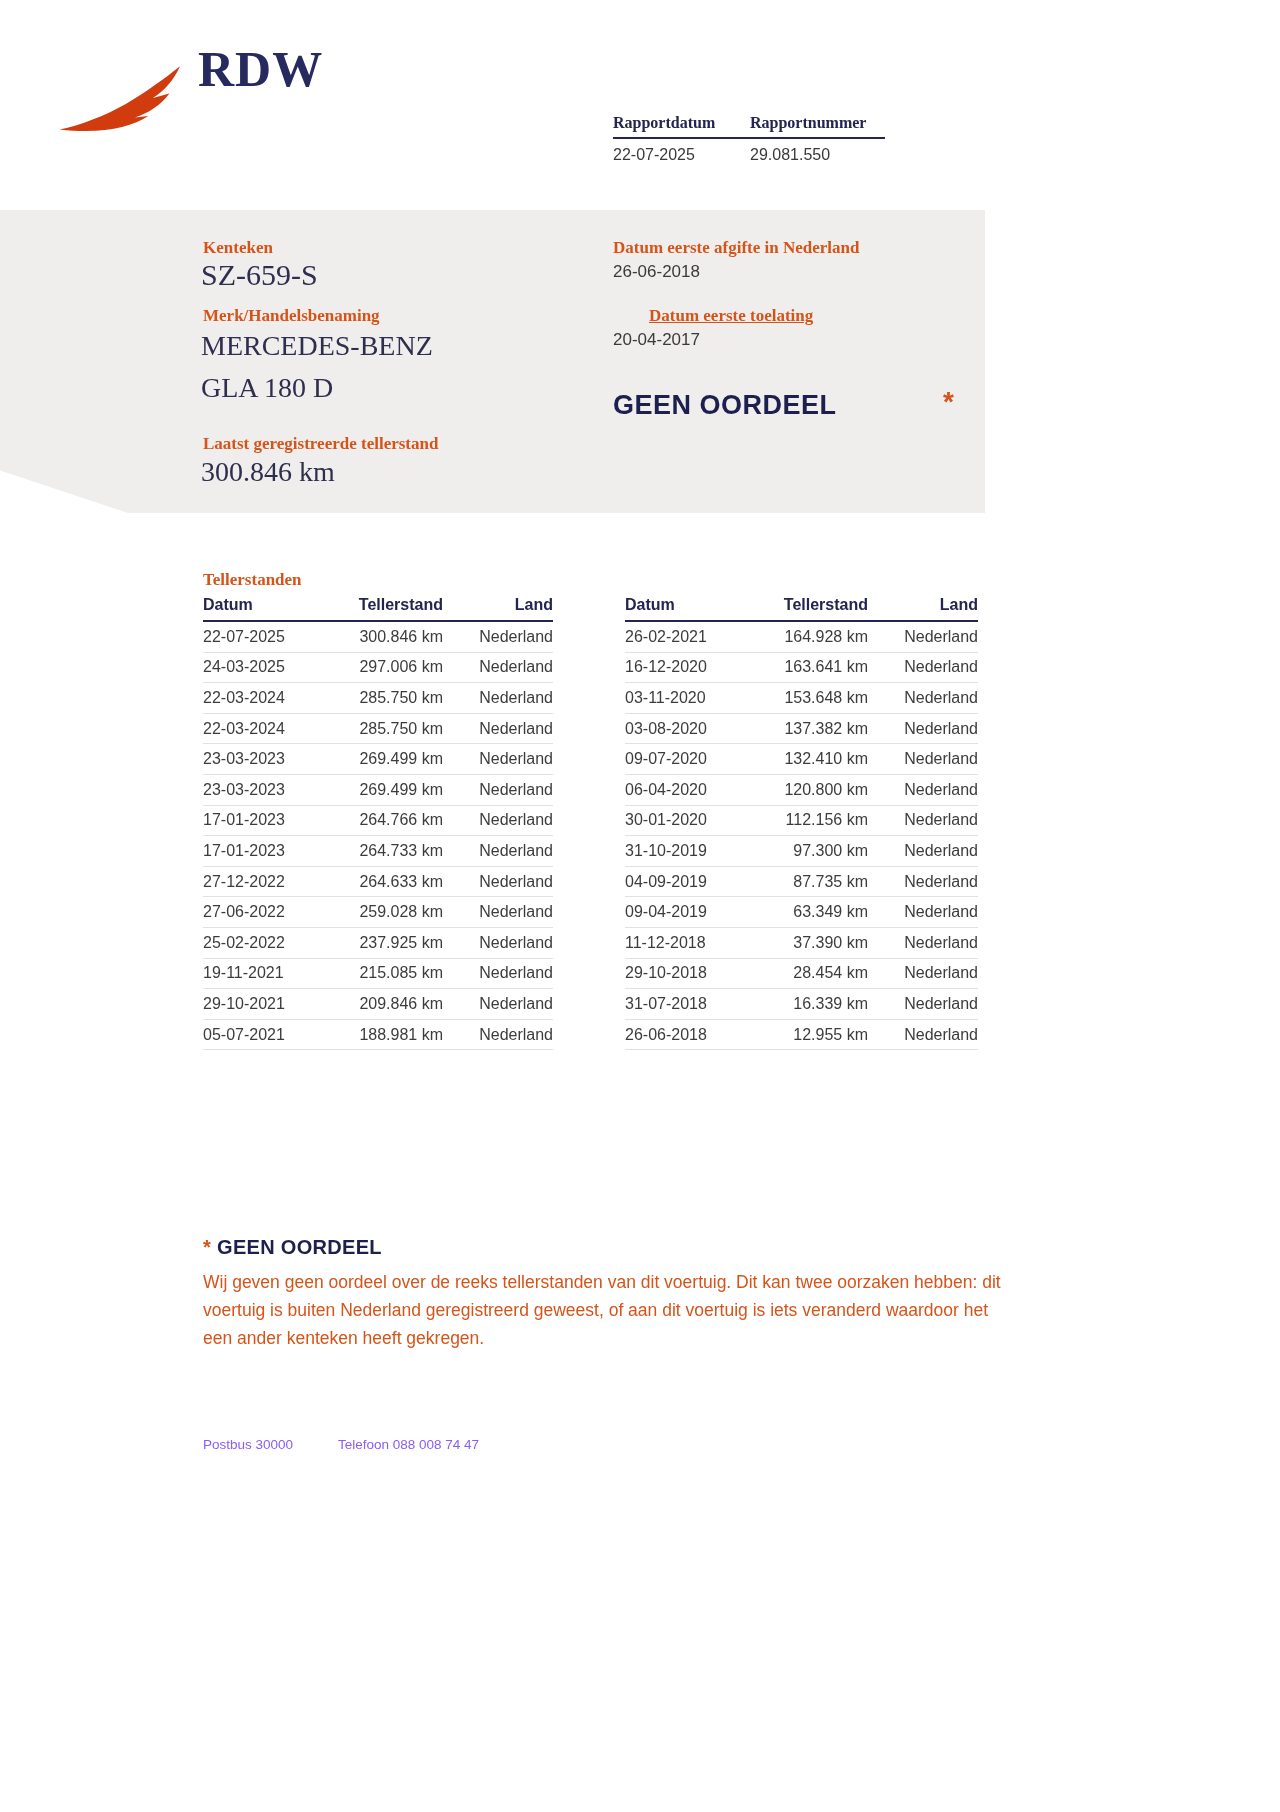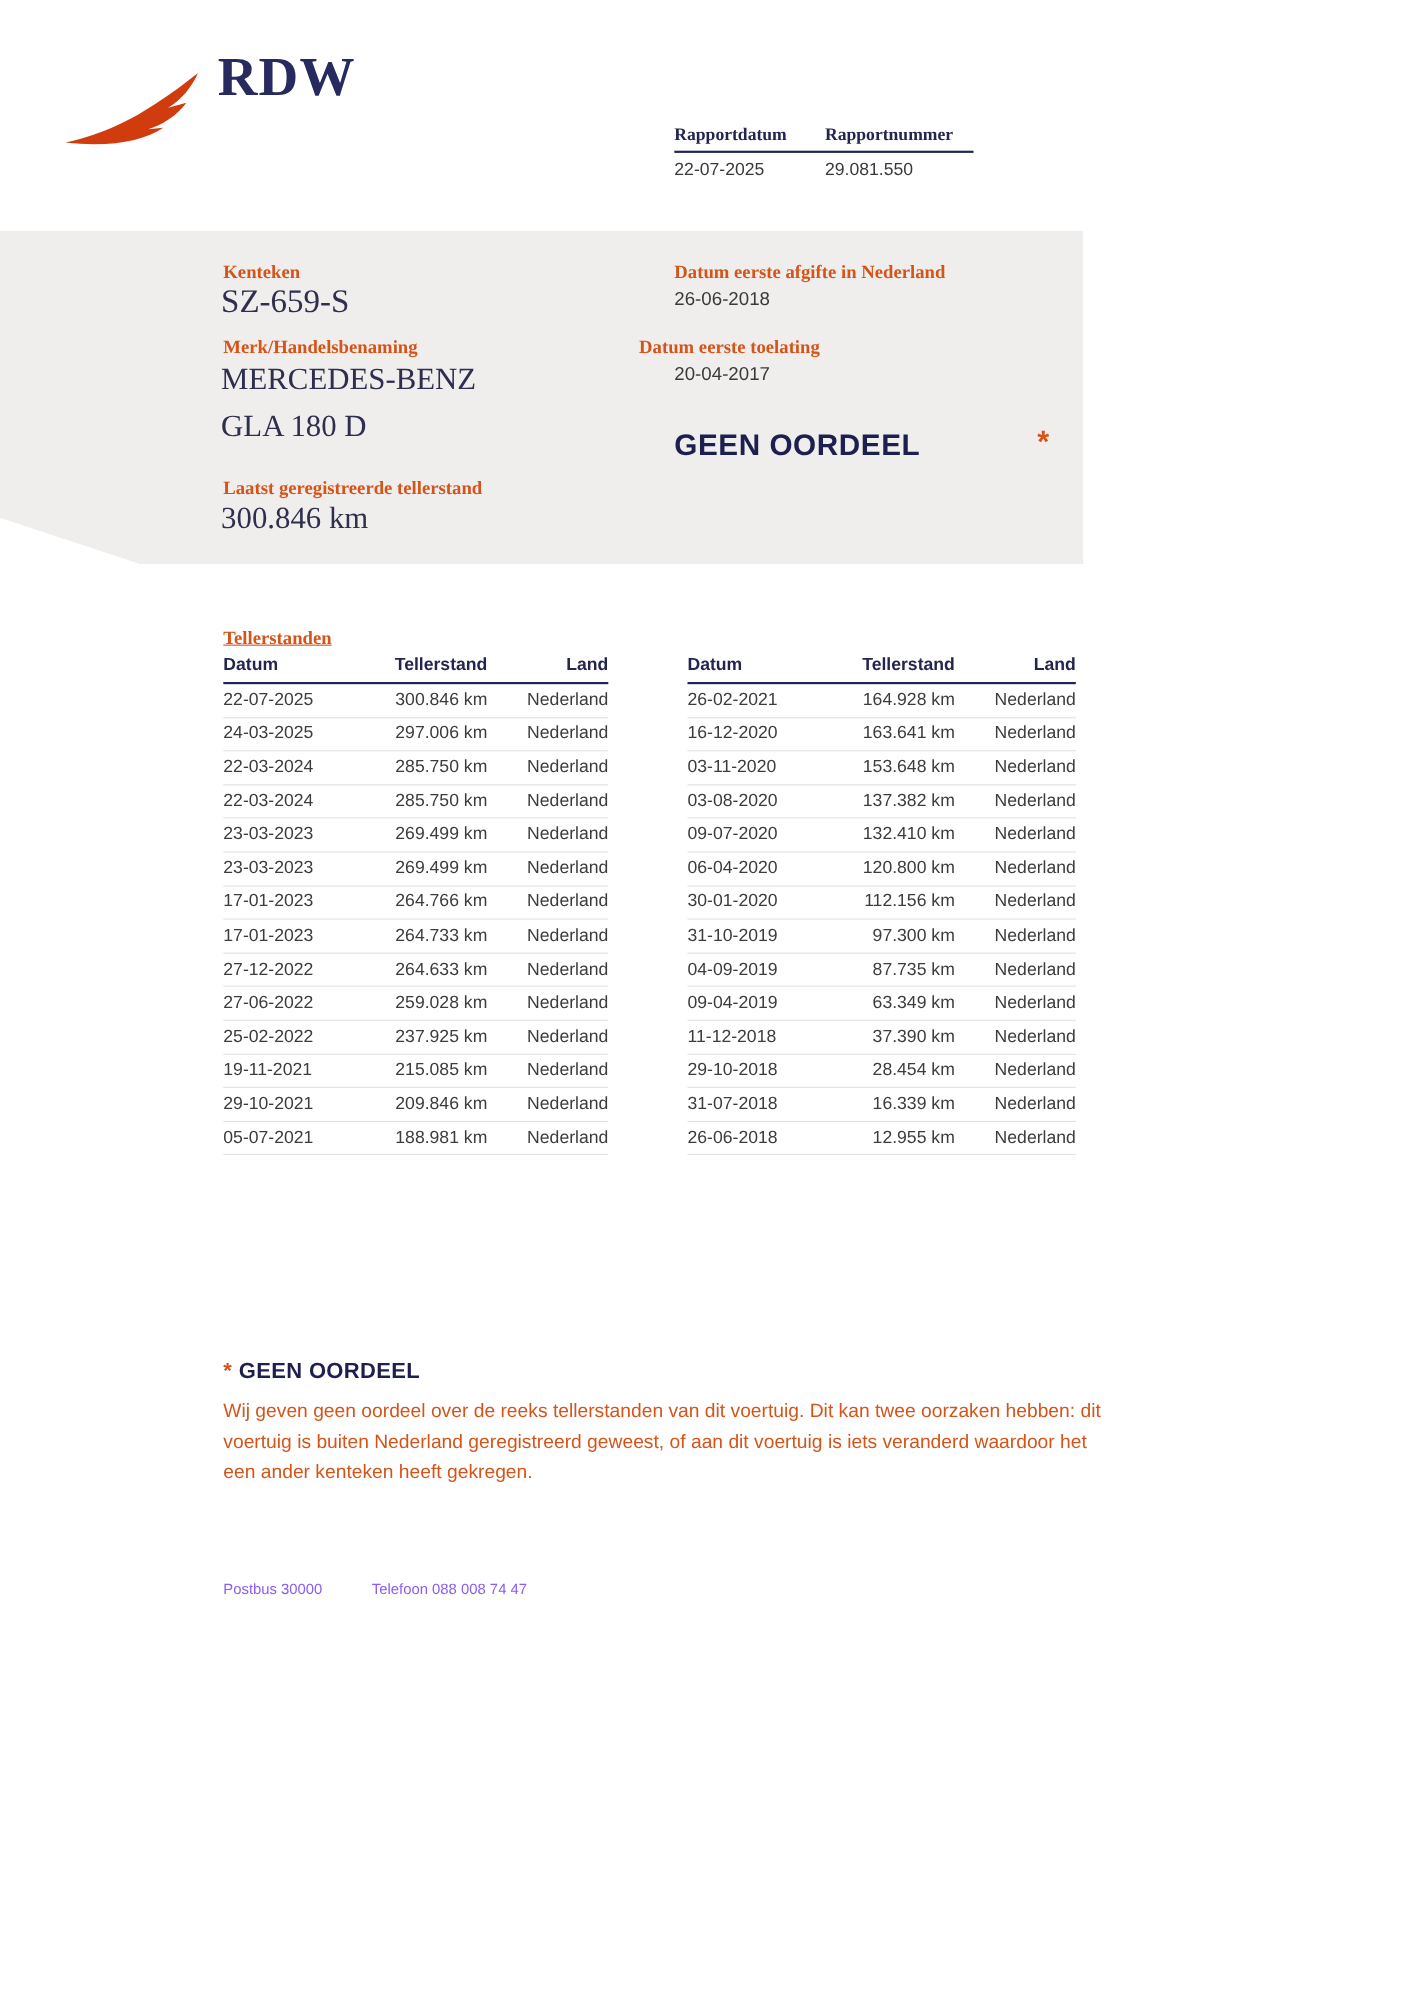--- a/index.html
+++ b/index.html
@@ -37,27 +37,27 @@
 
   .kenteken-label{left:203px;top:238px;}
   .kenteken-value{left:201px;top:258px;}
   .merk-label{left:203px;top:306px;font-family:Liberation Serif, serif;}
   .merk-line1{left:201px;top:330px;font-size:28px;}
   .merk-line2{left:201px;top:372px;font-size:28px;}
   .teller-label{left:203px;top:434px;}
   .teller-value{left:201px;top:456px;font-size:28px;}
   .afgifte-label{left:613px;top:238px;}
   .afgifte-value{left:613px;top:262px;}
-  .toelating-label{left:581px;top:306px;}
+  .toelating-label{left:649px;top:306px;text-decoration:underline;}
   .toelating-value{left:613px;top:330px;}
   .oordeel-value{position:absolute;left:613px;top:390px;font-size:27px;font-weight:bold;color:#1d1f4e;letter-spacing:0.5px;}
   .oordeel-star{position:absolute;left:943px;top:386px;font-size:28px;font-weight:bold;color:var(--orange);}
 
   
-  .tables-title{left:203px;top:570px;text-decoration:underline;}
+  .tables-title{left:203px;top:570px;}
   .vtable{position:absolute;top:596px;}
   .vtable-left{left:203px;width:350px;}
   .vtable-right{left:625px;width:353px;}
   .thead{display:grid;grid-template-columns:115px 1fr 110px;font-size:16px;font-weight:bold;color:var(--navy);
     border-bottom:2px solid var(--navy);padding-bottom:6px;}
   .trow{display:grid;grid-template-columns:115px 1fr 110px;height:29.6px;align-items:center;
     border-bottom:1px solid #e3e1de;font-size:16px;color:var(--text-gray);}
   .col-km,.col-land{text-align:right;}
 
   

